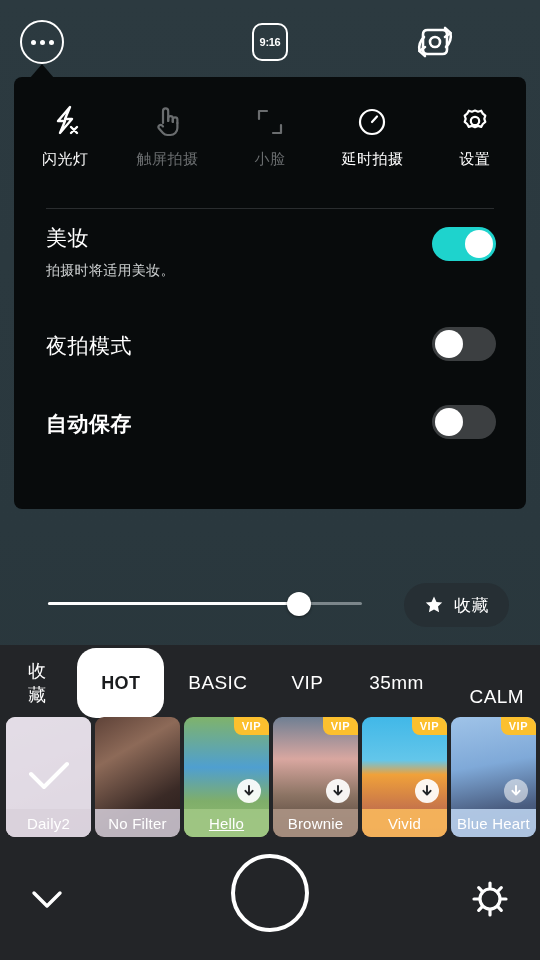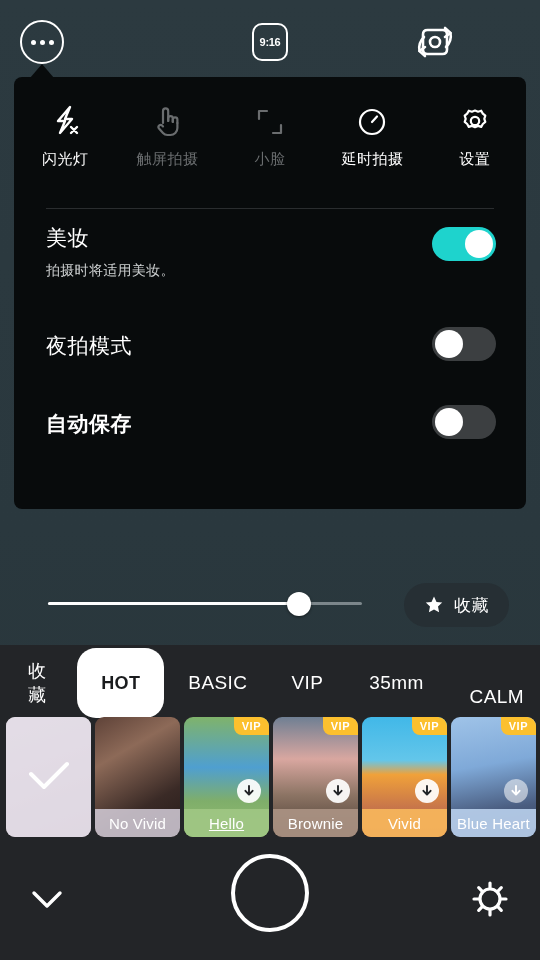--- a/index.html
+++ b/index.html
@@ -220,25 +220,26 @@
 
     <div class="strip">
 
       <div class="tile">
         <div class="thumb" style="background:linear-gradient(160deg,#d8cfd8,#c9bcc8);"></div>
         <div class="selmask">
           <svg width="44" height="34" viewBox="0 0 44 34">
             <path d="M4 14 L17 27 L40 4" stroke="#fff" stroke-width="4" fill="none" stroke-linecap="round" stroke-linejoin="round"></path>
           </svg>
         </div>
+        <div class="name" style="background:rgba(216,208,218,.85);">Daily2</div>
       </div>
 
       <div class="tile">
         <div class="thumb" style="background:linear-gradient(150deg,#5e4238 0%,#8d6a58 30%,#3a2a26 70%,#241a18 100%);"></div>
-        <div class="name" style="background:rgba(213,206,217,.85);">No Vivid</div>
+        <div class="name" style="background:rgba(213,206,217,.85);">No Filter</div>
       </div>
 
       <div class="tile">
         <div class="thumb" style="background:linear-gradient(180deg,#7fb36b 0%,#4f9fd0 42%,#7fae6a 70%,#94bd72 100%);"></div>
         <div class="vip">VIP</div>
         <div class="dl">
           <svg width="14" height="14" viewBox="0 0 14 14">
               <path d="M7 2 V10 M3.4 6.8 L7 10.6 L10.6 6.8" stroke="#232528" stroke-width="1.9" fill="none" stroke-linecap="round" stroke-linejoin="round"></path>
             </svg>
         </div>

